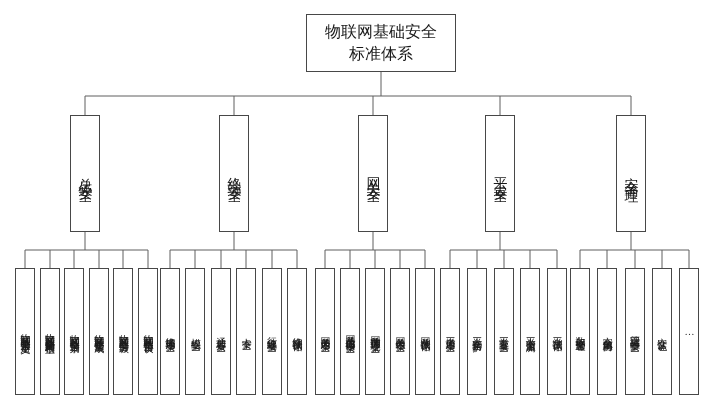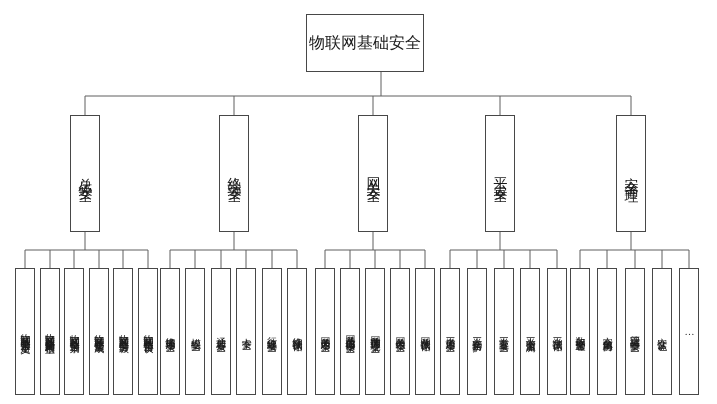--- a/index.html
+++ b/index.html
@@ -17,21 +17,21 @@
   }
   .box {
     position:absolute;
     background:#ffffff;
     border:1px solid #474747;
     box-sizing:border-box;
     display:flex; align-items:center; justify-content:center;
     z-index:1;
   }
   .root {
-    left:306px; top:14px; width:118px; height:58px;
+    left:306px; top:14px; width:150px; height:58px;
     font-size:16px; line-height:1.35;
     flex-direction:column; 
   }
   .branch {
     top:115px; width:30px; height:117px;
     font-size:14px;
   }
   .v-text {
     writing-mode:vertical-rl;
     text-orientation:upright;
@@ -101,20 +101,21 @@
       <line x1="580" y1="250" x2="689" y2="250" stroke="#5e5e5e" stroke-width="1"></line>
       <line x1="580" y1="250" x2="580" y2="268" stroke="#5e5e5e" stroke-width="1"></line>
       <line x1="607" y1="250" x2="607" y2="268" stroke="#5e5e5e" stroke-width="1"></line>
       <line x1="635" y1="250" x2="635" y2="268" stroke="#5e5e5e" stroke-width="1"></line>
       <line x1="662" y1="250" x2="662" y2="268" stroke="#5e5e5e" stroke-width="1"></line>
       <line x1="689" y1="250" x2="689" y2="268" stroke="#5e5e5e" stroke-width="1"></line>
     </svg>
 
   <div class="box root">
     <span>物联网基础安全</span>
+    <span>标准体系</span>
   </div>
 
   <div class="box branch" style="left:70px">
       <span class="v-text">总体安全</span>
     </div>
   <div class="box branch" style="left:219px">
       <span class="v-text">终端安全</span>
     </div>
   <div class="box branch" style="left:358px">
       <span class="v-text">网关安全</span>

